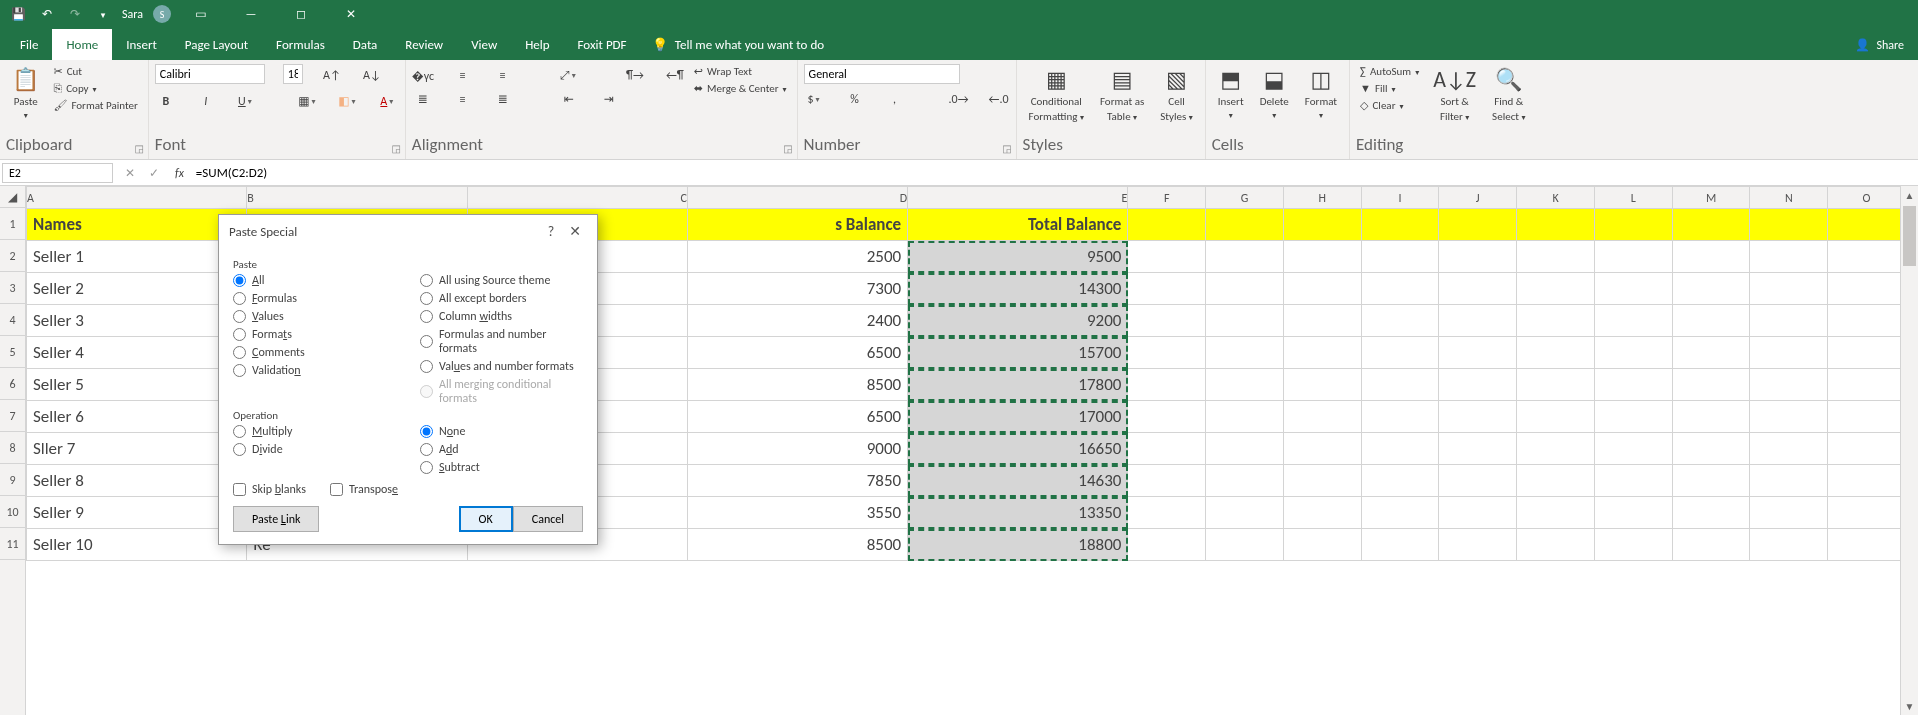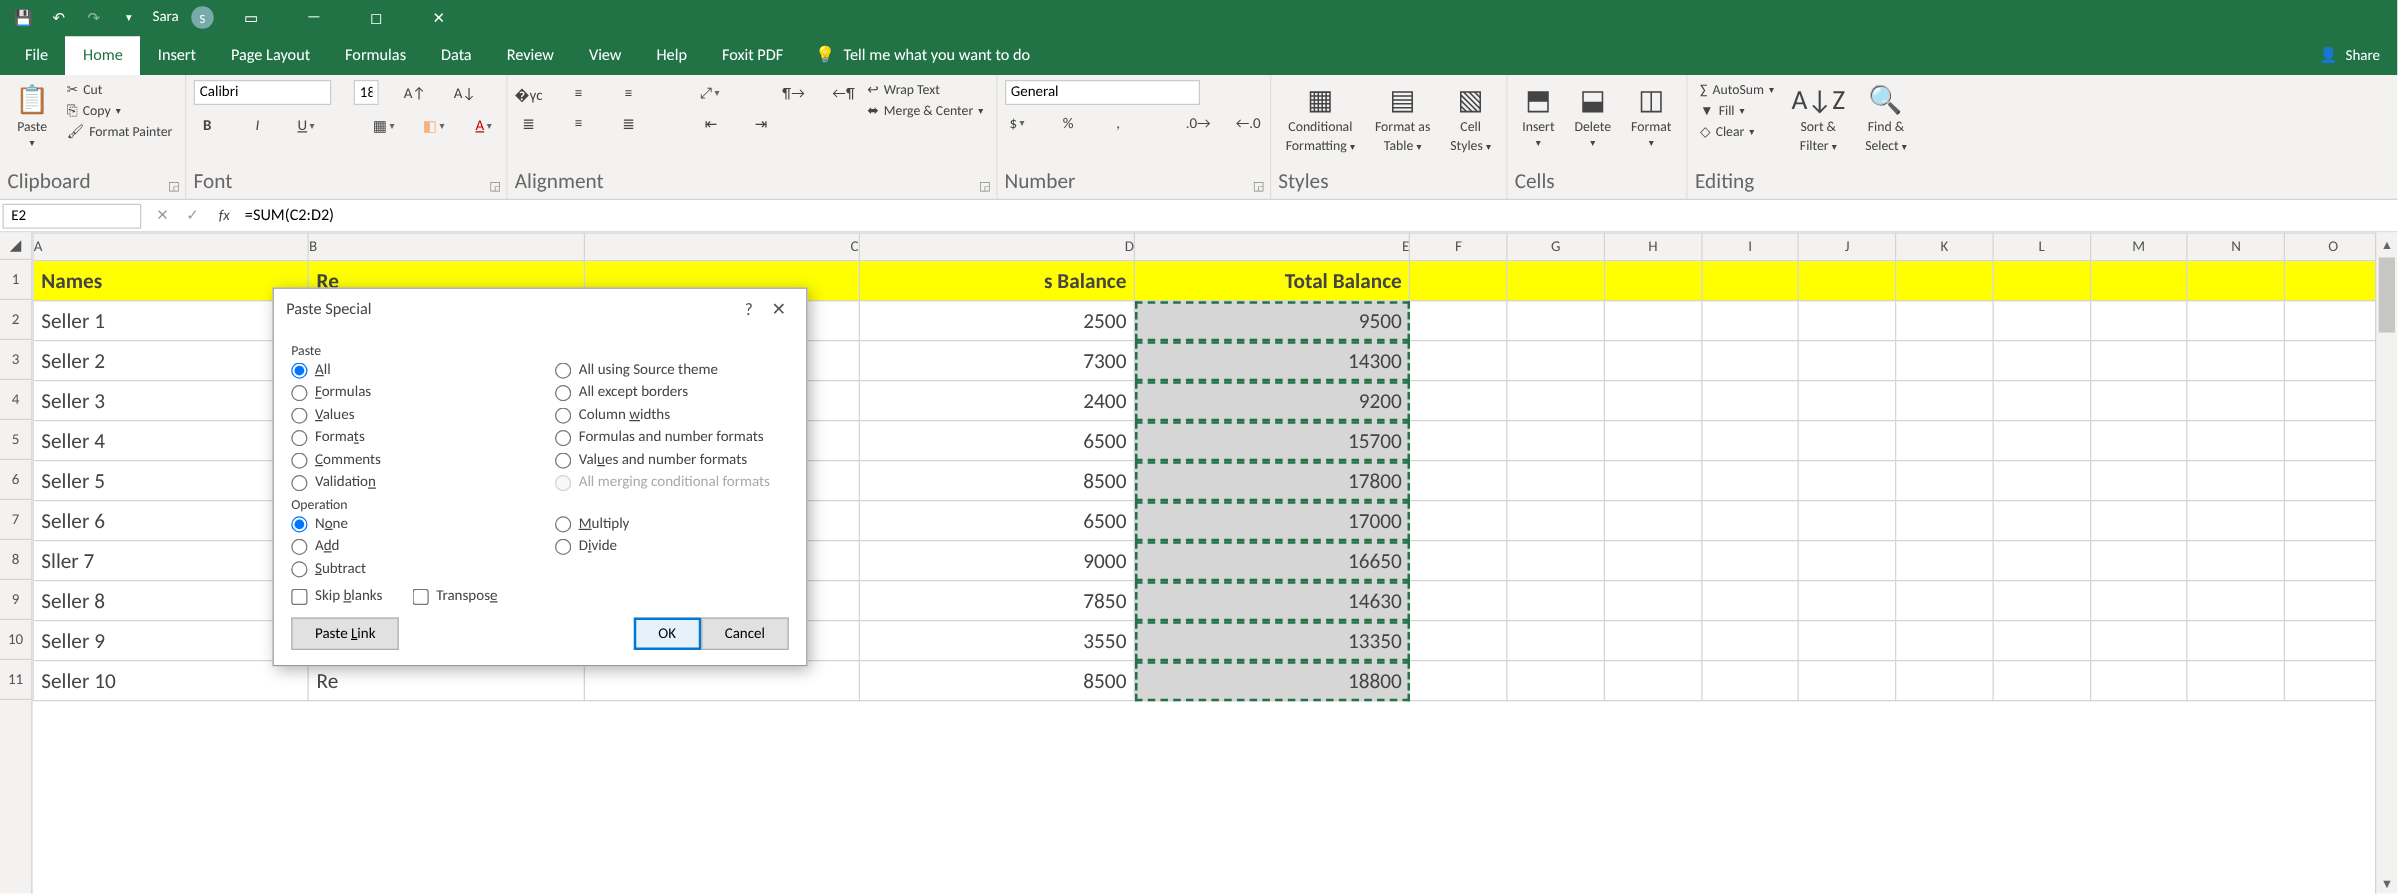--- a/index.html
+++ b/index.html
@@ -67,21 +67,21 @@
 .col-rest { width: 60px; }
 .selrange { background: #d6d6d6; }
 .marching { outline: 2px dashed #217346; outline-offset: -2px; }
 .vscroll { width: 18px; background: #f3f2f1; border-left: 1px solid #d4d4d4; position: relative; }
 .vscroll .thumb { position: absolute; top: 20px; left: 2px; right: 2px; height: 60px; background: #c8c6c4; }
 .vscroll .arrow { position: absolute; left: 0; right: 0; height: 18px; display: flex; align-items: center; justify-content: center; font-size: 10px; color: #666; }
 .vscroll .arrow.up { top: 0; }
 .vscroll .arrow.dn { bottom: 0; }
 
 
-.dialog { position: absolute; left: 218px; top: 230px; width: 428px; background: #fff; border: 1px solid #999; box-shadow: 3px 3px 12px rgba(0,0,0,.3); font-size: 12px; }
+.dialog { position: absolute; left: 218px; top: 214px; width: 380px; background: #fff; border: 1px solid #999; box-shadow: 3px 3px 12px rgba(0,0,0,.3); font-size: 12px; }
 .dlg-title { display: flex; align-items: center; padding: 8px 10px; }
 .dlg-title .t { flex: 1; font-size: 13px; }
 .dlg-title .hlp, .dlg-title .cls { width: 24px; text-align: center; font-size: 14px; color: #555; }
 .dlg-body { padding: 6px 14px 12px 14px; }
 .dlg-section { font-size: 11px; color: #444; margin: 4px 0 2px 0; }
 .dlg-cols { display: flex; gap: 24px; }
 .dlg-col { flex: 1; display: flex; flex-direction: column; gap: 4px; }
 .radio, .check { display: flex; align-items: center; gap: 6px; font-size: 12px; }
 .radio input, .check input { margin: 0; }
 .dlg-foot { display: flex; gap: 10px; justify-content: flex-end; padding-top: 10px; }
@@ -626,40 +626,40 @@
         <label class="radio disabled">
             <input type="radio" name="p" disabled="" style="">
             <span>All merging conditional formats</span>
           </label>
       </div>
     </div>
     <div class="dlg-section">Operation</div>
     <div class="dlg-cols">
       <div class="dlg-col">
         <label class="radio">
+            <input type="radio" name="o" style="">
+            <span><u class="ak">M</u>ultiply</span>
+          </label>
+        <label class="radio">
+            <input type="radio" name="o" style="">
+            <span>D<u class="ak">i</u>vide</span>
+          </label>
+      </div>
+      <div class="dlg-col">
+        <label class="radio">
             <input type="radio" name="o" checked="" style="">
             <span>N<u class="ak">o</u>ne</span>
           </label>
         <label class="radio">
             <input type="radio" name="o" style="">
             <span>A<u class="ak">d</u>d</span>
           </label>
         <label class="radio">
             <input type="radio" name="o" style="">
             <span><u class="ak">S</u>ubtract</span>
-          </label>
-      </div>
-      <div class="dlg-col">
-        <label class="radio">
-            <input type="radio" name="o" style="">
-            <span><u class="ak">M</u>ultiply</span>
-          </label>
-        <label class="radio">
-            <input type="radio" name="o" style="">
-            <span>D<u class="ak">i</u>vide</span>
           </label>
       </div>
     </div>
     <div style="height:8px"></div>
     <div class="dlg-cols">
       <label class="check">
           <input type="checkbox" style="">
           <span>Skip <u class="ak">b</u>lanks</span>
         </label>
       <label class="check">

